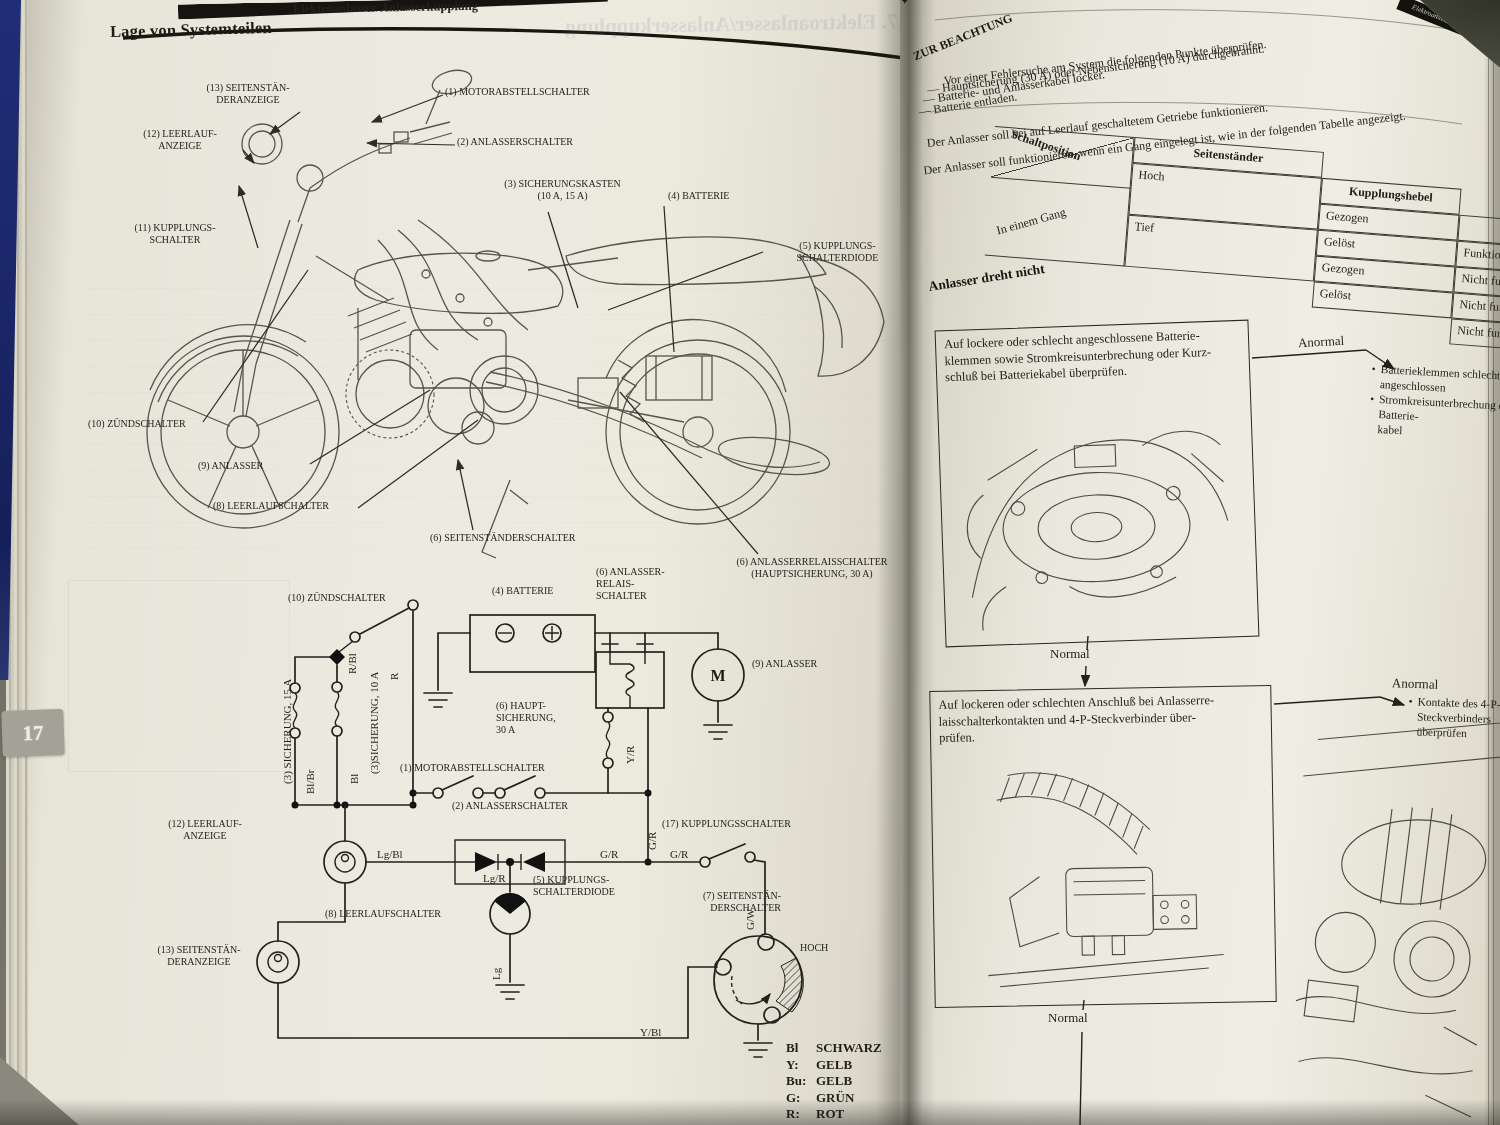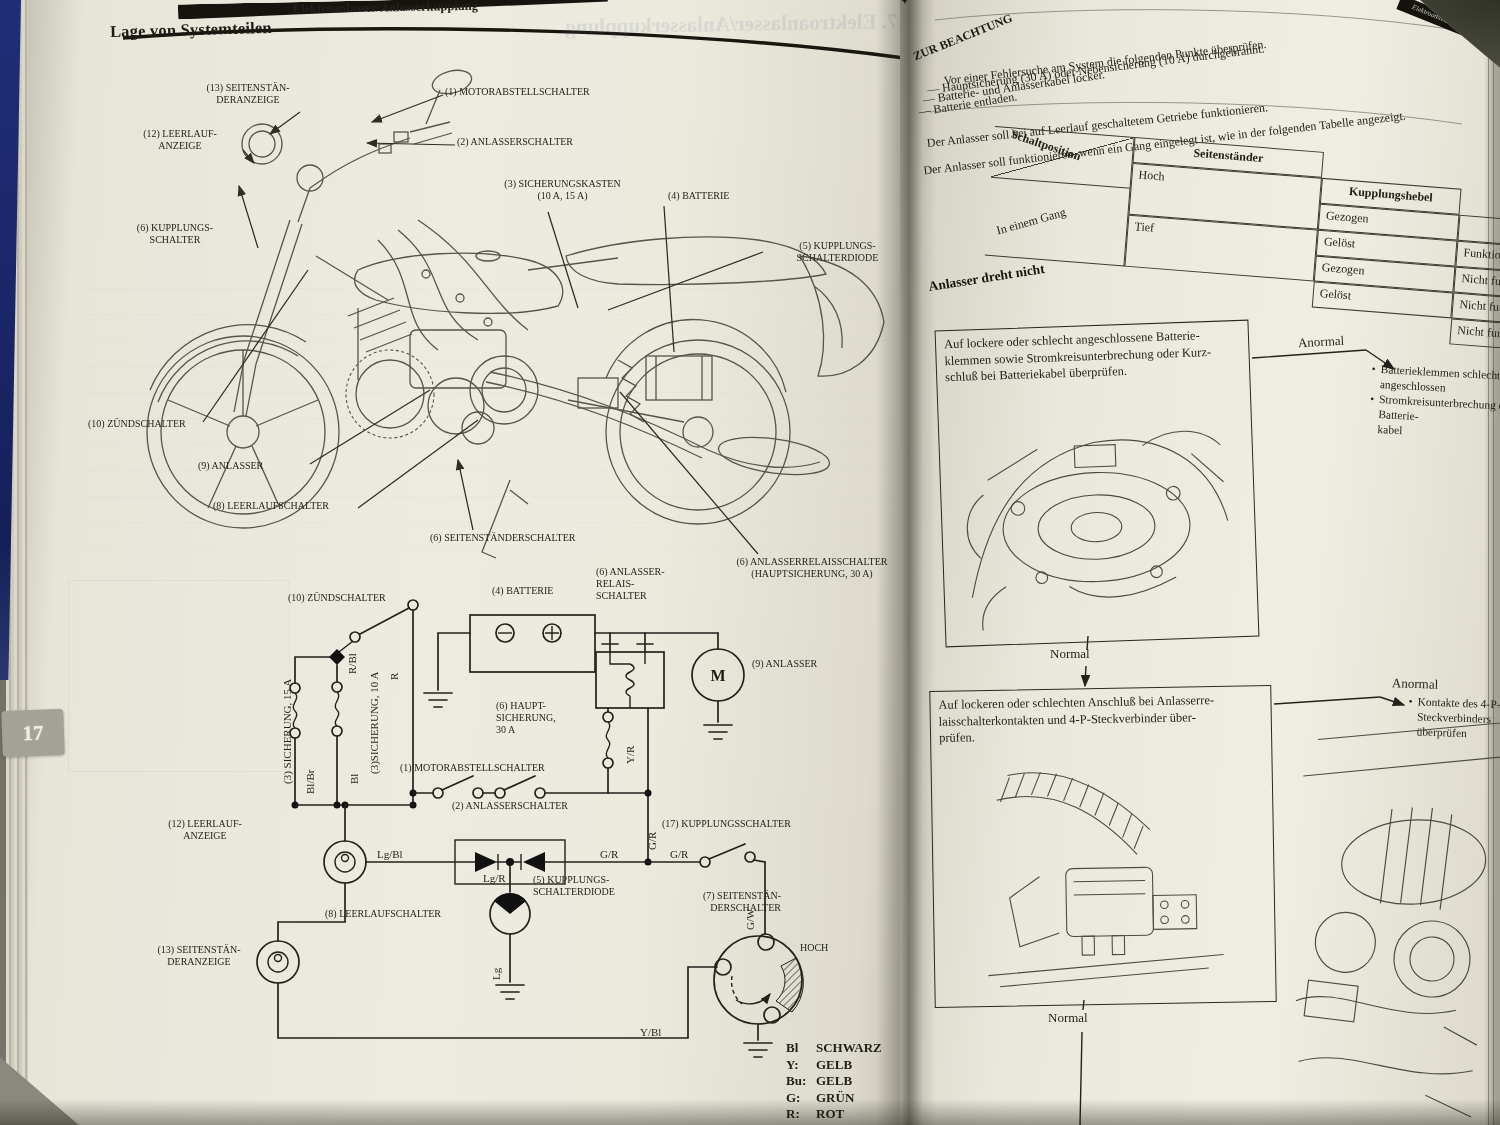--- a/index.html
+++ b/index.html
@@ -313,21 +313,21 @@
         </defs>
       </g>
     <text x="670" y="121" text-anchor="middle" style="font-size:16px;font-weight:bold;fill:#1d1b15;">M</text>
       </svg>
 
     <div id="left-labels">
         <div class="lbl c" style="left: 140px; top: 82px; width: 160px;">(13) SEITENSTÄN-
 DERANZEIGE</div>
         <div class="lbl c" style="left: 72px; top: 128px; width: 160px;">(12) LEERLAUF-
 ANZEIGE</div>
-        <div class="lbl c" style="left: 67px; top: 222px; width: 160px;">(6) KUPPLUNGS-
+        <div class="lbl c" style="left: 67px; top: 222px; width: 160px;">(11) KUPPLUNGS-
 SCHALTER</div>
         <div class="lbl" style="left: 417px; top: 86px; width: 235px;">(1) MOTORABSTELLSCHALTER</div>
         <div class="lbl" style="left: 429px; top: 136px; width: 210px;">(2) ANLASSERSCHALTER</div>
         <div class="lbl c" style="left: 442px; top: 178px; width: 185px;">(3) SICHERUNGSKASTEN
 (10 A, 15 A)</div>
         <div class="lbl" style="left: 640px; top: 190px; width: 110px;">(4) BATTERIE</div>
         <div class="lbl c" style="left: 727px; top: 240px; width: 165px;">(5) KUPPLUNGS-
 SCHALTERDIODE</div>
         <div class="lbl" style="left: 60px; top: 418px; width: 185px;">(10) ZÜNDSCHALTER</div>
         <div class="lbl" style="left: 170px; top: 460px; width: 140px;">(9) ANLASSER</div>

